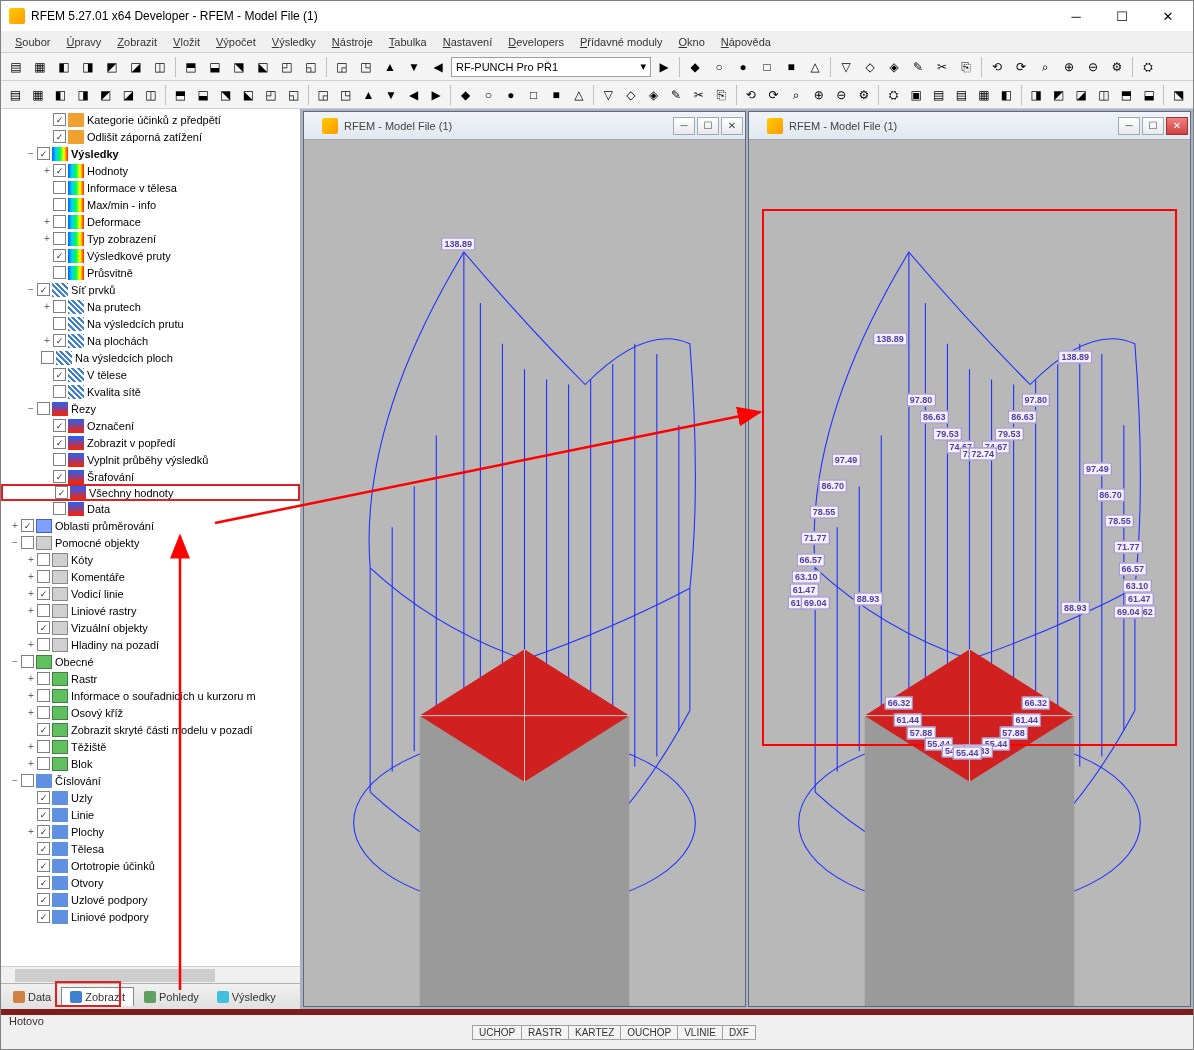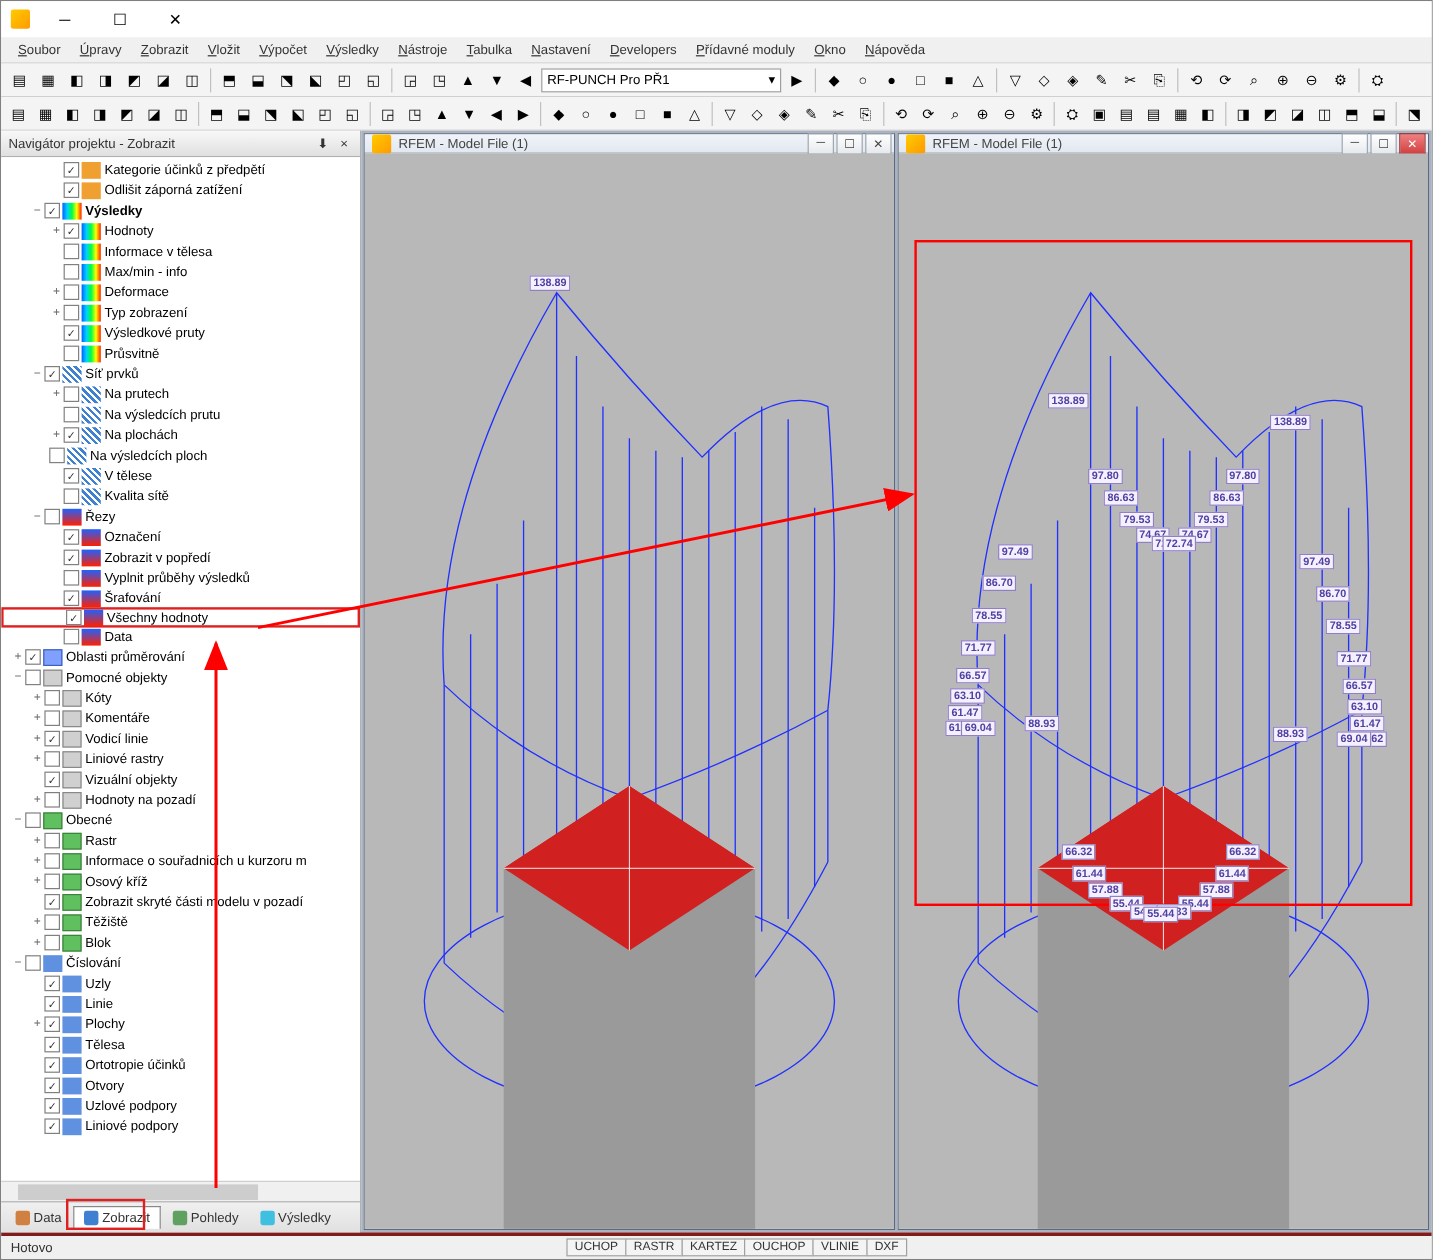--- a/index.html
+++ b/index.html
@@ -36,43 +36,44 @@
 .ic-num{background:#6090e0;color:#fff;font-size:8px;text-align:center;line-height:14px;}
 .ic-green{background:#60c060;border:1px solid #408040;}
 .ic-orange{background:#f0a030;}
 .ic-triangle{background:#80a0ff;border:1px solid #4060c0;}
 .navtabs{height:26px;background:linear-gradient(#f0f0f0,#e0e0e0);border-top:1px solid #b0b0b0;display:flex;align-items:center;padding:0 4px;gap:2px;position:relative;}
 .navtab{padding:3px 8px;display:flex;align-items:center;gap:3px;color:#333;}
 .navtab.active{background:#fff;border:1px solid #888;border-bottom:none;}
 .navtab .ti{width:12px;height:12px;border-radius:2px;}
 .views{flex:1;display:flex;gap:2px;padding:2px;background:#aab3bf;min-width:0;}
 .view{flex:1;display:flex;flex-direction:column;background:#fff;border:1px solid #5a6a80;min-width:0;}
-.vbar{height:16px;background:linear-gradient(#f0f4f9,#e2e8f0);display:flex;align-items:center;padding:0 2px 0 6px;border-bottom:1px solid #a0a8b0;}
+.vbar{height:28px;background:linear-gradient(#f0f4f9,#e2e8f0);display:flex;align-items:center;padding:0 2px 0 18px;border-bottom:1px solid #a0a8b0;}
 .vbar .vico{width:16px;height:16px;background:linear-gradient(135deg,#ffcc00,#ff9900);border-radius:2px;margin-right:6px;}
 .vbar .vt{flex:1;color:#444;}
 .vbar .vbtns{display:flex;gap:2px;}
 .vbtn{width:22px;height:18px;border:1px solid #a0a8b0;background:linear-gradient(#fff,#e6e9ed);display:flex;align-items:center;justify-content:center;font-size:10px;color:#444;}
 .vbtn.close{background:linear-gradient(#f08080,#d04040);color:#fff;border-color:#a03030;}
 .canvas{flex:1;background:#b8b8b8;position:relative;}
 .label{position:absolute;background:#f4f0ff;border:1px solid #9080c0;color:#5040a0;font-size:9px;padding:0 2px;line-height:11px;font-weight:bold;transform:translate(-50%,-50%);}
 .redframe{position:absolute;border:2px solid #ff0000;}
-.statusbar{height:22px;background:#f0f0f0;border-top:3px solid #7f1d1d;display:flex;align-items:center;padding:0 8px;color:#333;}
+.statusbar{height:40px;background:#f0f0f0;border-top:6px solid #7f1d1d;display:flex;padding:0 8px;color:#333;}
 .statustabs{display:flex;align-items:center;margin:0 auto;}
 .stab{border:1px solid #a0a0a0;padding:1px 6px;background:#f4f4f4;margin-left:-1px;font-size:10px;}
 .scrollh{height:17px;background:#f0f0f0;border-top:1px solid #d0d0d0;position:relative;}
 .scrollh .thumb{position:absolute;left:14px;top:2px;width:200px;height:13px;background:#cdcdcd;}
 .nav-redbox{position:absolute;border:2px solid #e02020;pointer-events:none;}
 svg.diagram{position:absolute;top:0;left:0;width:100%;height:100%;}
 </style>
 </head>
 <body>
 
 <div class="app">
     <div class="titlebar">
   <span class="logo"></span>
+  <span class="t">RFEM 5.27.01 x64 Developer - RFEM - Model File (1)</span>
   <div class="winbtns">
     <div class="winbtn">─</div>
     <div class="winbtn">☐</div>
     <div class="winbtn close">✕</div>
   </div>
 </div>
 <div class="menubar">
   <span><u>S</u>oubor</span>
       <span><u>Ú</u>pravy</span>
       <span><u>Z</u>obrazit</span>
@@ -189,24 +190,20 @@
       <span class="tbtn">◩</span>
       <span class="tbtn">◪</span>
       <span class="tbtn">◫</span>
       <span class="tbtn">⬒</span>
       <span class="tbtn">⬓</span>
       <span class="tsep"></span>
       <span class="tbtn">⬔</span>
     </div>
     <div class="main">
 <div class="navpanel">
-  <div class="navhead">
-    <span>Navigátor projektu - Zobrazit</span>
-    <span><span style="margin-right:6px">⬇</span><span class="x">×</span></span>
-  </div>
   <div class="tree">
           <div class="tnode  " style="padding-left:40px">
     <span class="exp"></span>
     <span class="cb">✓</span>
     <span class="ic ic-orange"></span>
     <span class="lbl">Kategorie účinků z předpětí</span>
   </div>
           <div class="tnode  " style="padding-left:40px">
     <span class="exp"></span>
     <span class="cb">✓</span>
@@ -384,21 +381,21 @@
           <div class="tnode  " style="padding-left:24px">
     <span class="exp"></span>
     <span class="cb">✓</span>
     <span class="ic ic-box"></span>
     <span class="lbl">Vizuální objekty</span>
   </div>
           <div class="tnode  " style="padding-left:24px">
     <span class="exp">+</span>
     <span class="cb"></span>
     <span class="ic ic-box"></span>
-    <span class="lbl">Hodnoty na pozadí</span>
+    <span class="lbl">Hladiny na pozadí</span>
   </div>
           <div class="tnode  " style="padding-left:8px">
     <span class="exp">−</span>
     <span class="cb"></span>
     <span class="ic ic-green"></span>
     <span class="lbl">Obecné</span>
   </div>
           <div class="tnode  " style="padding-left:24px">
     <span class="exp">+</span>
     <span class="cb"></span>

